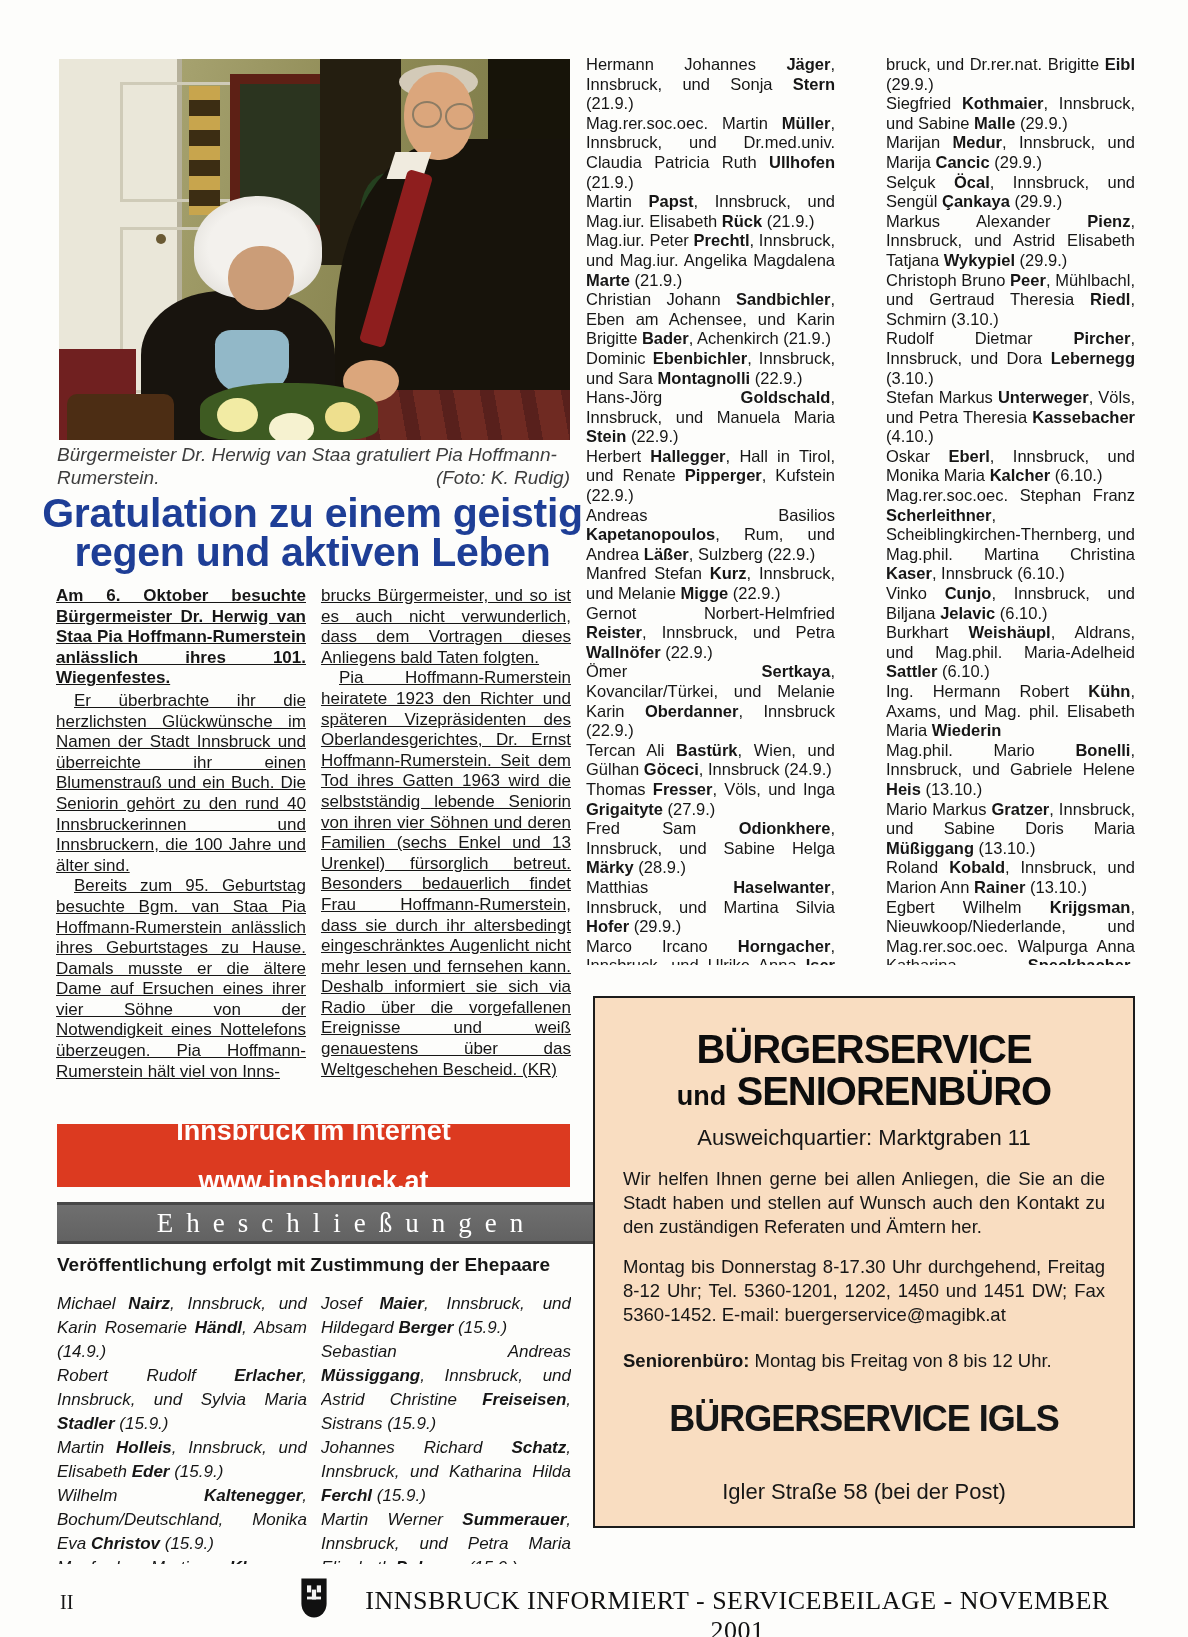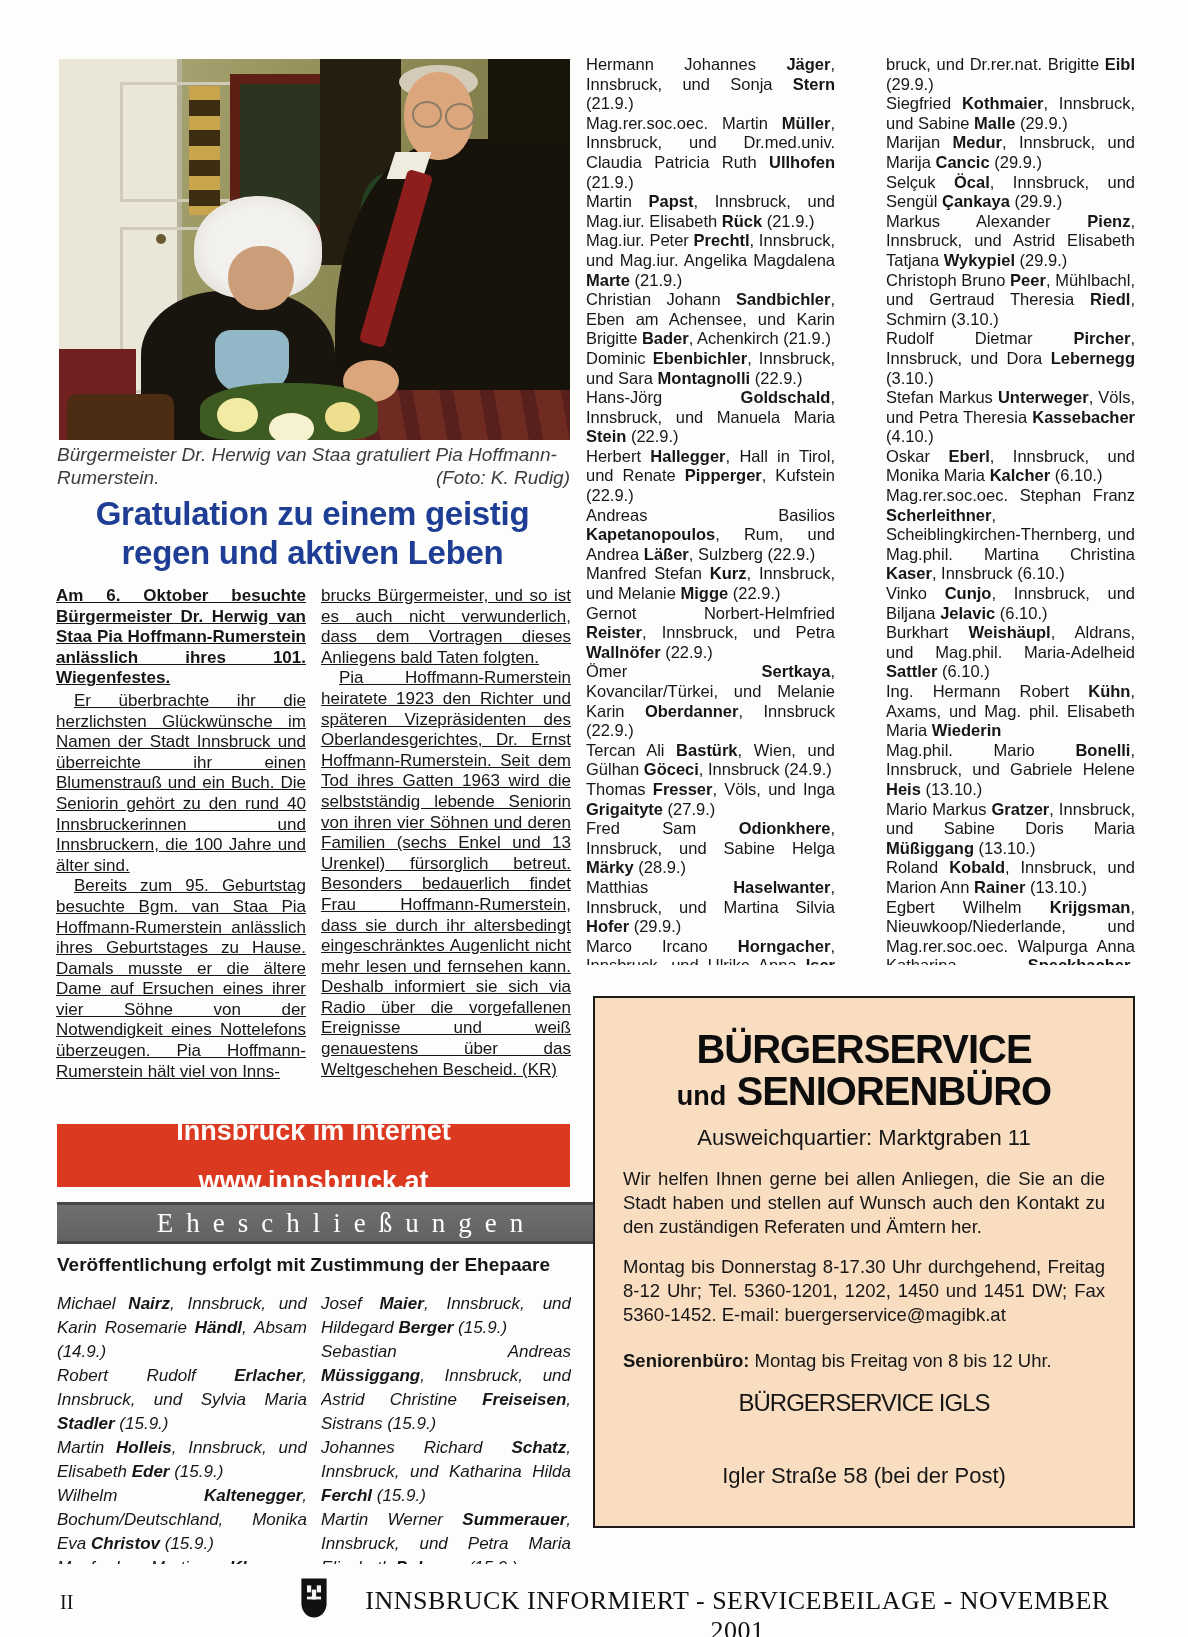--- a/index.html
+++ b/index.html
@@ -39,21 +39,21 @@
   .ph-flowers{left:27.5%;top:85%;width:35%;height:15%;background:#3e5b22;border-radius:45% 45% 20% 20%;}
   .ph-bloom1{left:31%;top:89%;width:8%;height:9%;background:#f2eba4;border-radius:50%;}
   .ph-bloom2{left:41%;top:93%;width:9%;height:8%;background:#f6f2d0;border-radius:50%;}
   .ph-bloom3{left:52%;top:90%;width:7%;height:8%;background:#eedf8e;border-radius:50%;}
 
   
   #caption{position:absolute;left:57px;top:443px;width:513px;font-style:italic;
            font-size:19px;line-height:23px;color:#3d3d3d;}
   #caption .credit{position:absolute;right:0;bottom:0;}
   #headline{position:absolute;left:40px;top:494px;width:545px;text-align:center;
-            color:var(--headline-blue,#1e3e96);font-weight:bold;font-size:33px;line-height:39px;letter-spacing:-0.3px;}
+            color:var(--headline-blue,#1e3e96);font-weight:bold;font-size:41px;line-height:39px;letter-spacing:-0.3px;}
 
   
   #article{position:absolute;left:56px;top:586px;width:515px;height:496px;overflow:hidden;}
   .acol{position:absolute;top:0;width:250px;font-size:17px;line-height:20.6px;text-align:justify;text-decoration:underline;}
   #acol1{left:0;} #acol2{left:265px;}
   .lead{font-weight:bold;margin:0 0 2px 0;}
   .apar{margin:0;text-indent:18px;}
 
   
   .names{position:absolute;top:55px;width:249px;height:910px;overflow:hidden;
@@ -79,21 +79,21 @@
 
   
   #service{position:absolute;left:593px;top:996px;width:542px;height:532px;box-sizing:border-box;
            background:var(--box-bg,#f9ddc1);border:2px solid #1c1c1c;padding:30px 28px;overflow:hidden;}
   .sv-title{font-weight:bold;font-size:40px;line-height:42px;text-align:center;letter-spacing:-1px;color:#0d0d0d;}
   .sv-title .small{font-size:27px;letter-spacing:0;}
   .sv-sub{font-size:22px;text-align:center;margin-top:8px;}
   .sv-p{font-size:18.5px;line-height:24px;text-align:justify;margin-top:16px;}
   .sv-sen{font-size:18.5px;line-height:24px;margin-top:22px;}
   .sv-sen b{font-weight:bold;}
-  .sv-igls{font-weight:normal;font-size:24px;line-height:40px;text-align:center;letter-spacing:-1px;margin-top:10px;}
+  .sv-igls{font-weight:bold;font-size:36px;line-height:40px;text-align:center;letter-spacing:-1px;margin-top:26px;}
   .sv-line{font-size:22px;line-height:28px;text-align:center;margin-top:39px;}
   .sv-hours{font-size:18.5px;line-height:24px;text-align:center;margin-top:24px;}
 
   
   #footer-num{position:absolute;left:60px;top:1591px;font-family:"Liberation Serif",serif;font-size:20px;}
   #footer-logo{position:absolute;left:300px;top:1577px;width:28px;height:42px;}
   #footer-title{position:absolute;left:340px;top:1586px;width:795px;text-align:center;
       font-family:"Liberation Serif",serif;font-size:26px;letter-spacing:0.5px;color:#111;}
 </style>
 </head>

